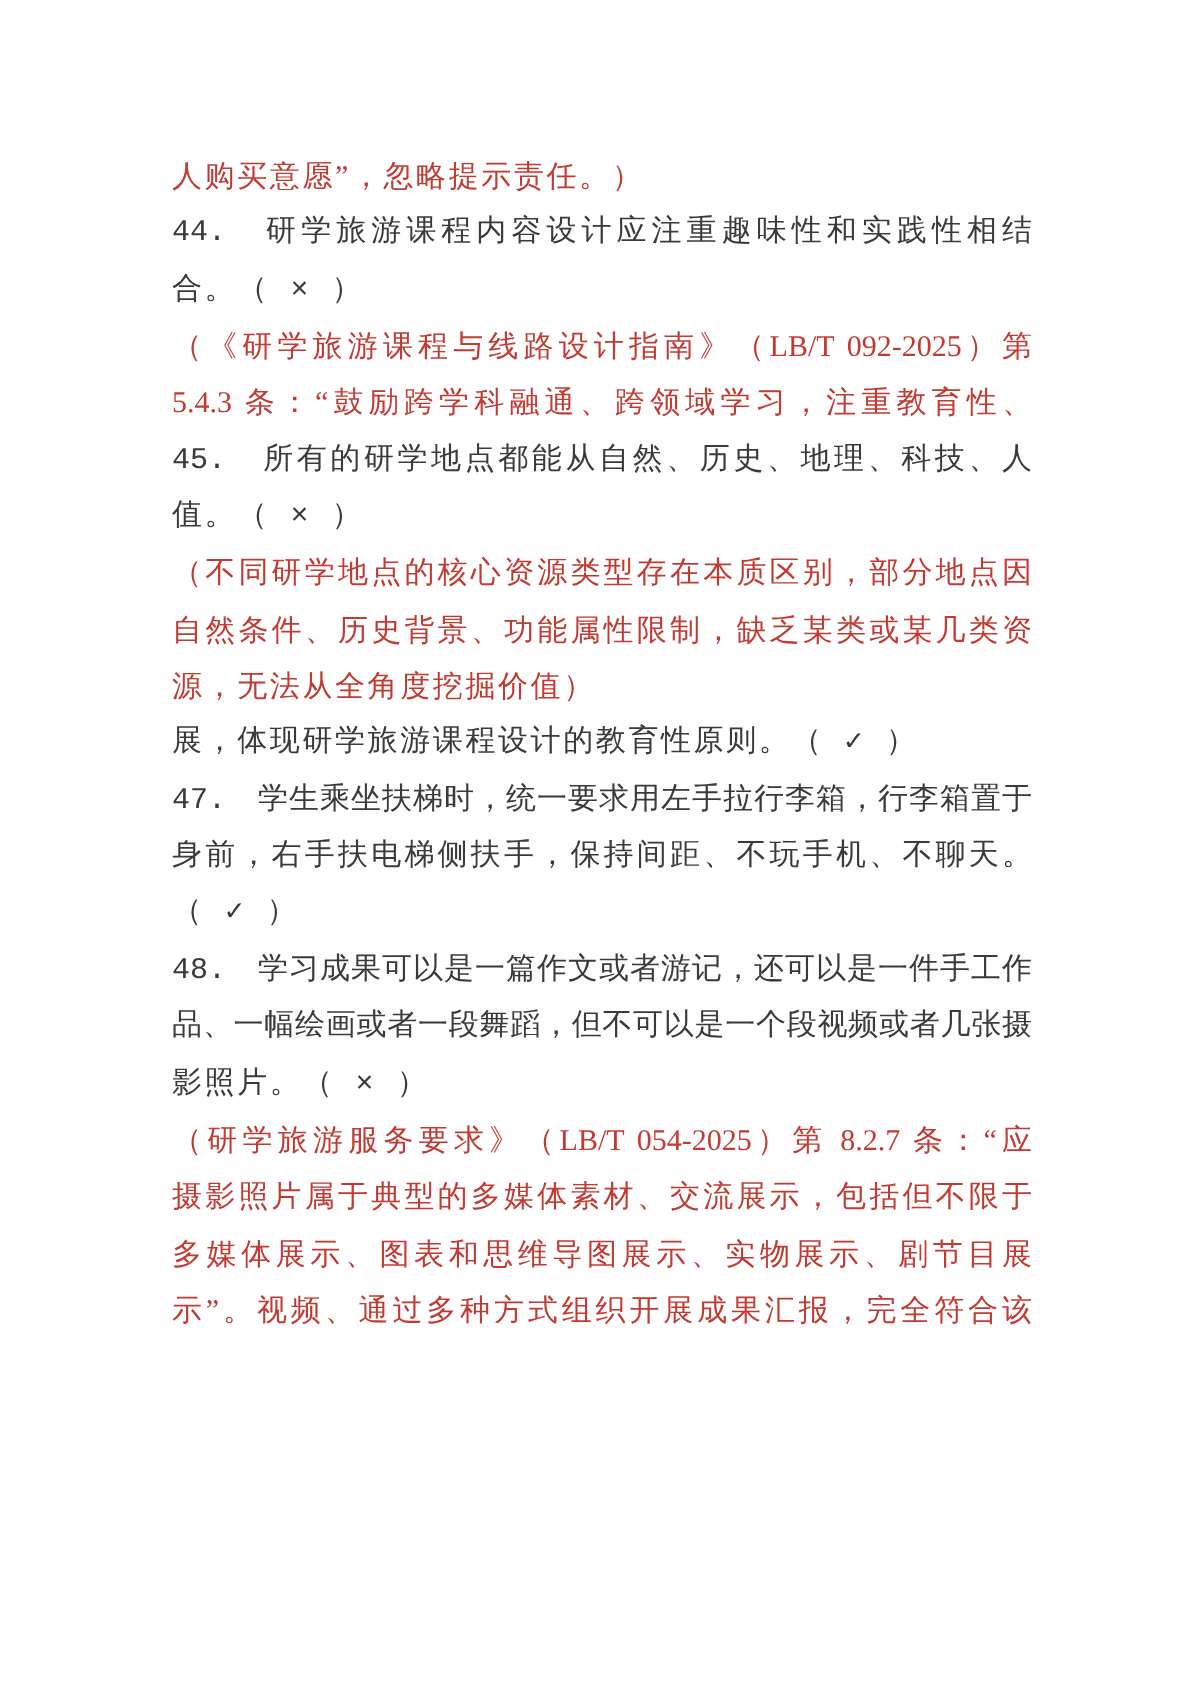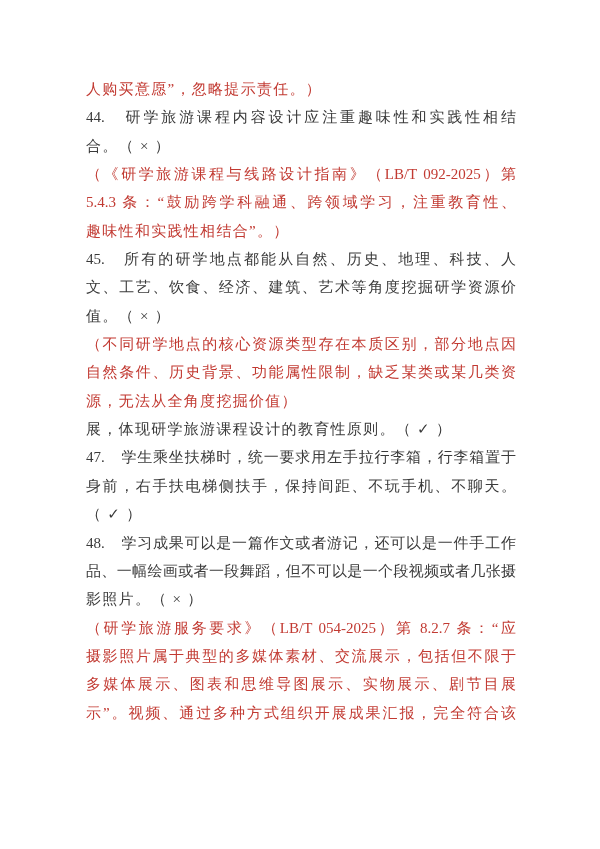--- a/index.html
+++ b/index.html
@@ -20,21 +20,21 @@
     left: 86px;
     top: 75px;
     width: 430px;
   }
   .line {
     height: 28.35px;
     line-height: 28.35px;
     font-size: 15px;
     font-weight: 400;
   }
-  .line.black { color: var(--ink-black, #3a3a3a); }
+  .line.black { color: var(--ink-black, #3a3a3a); font-family: Liberation Mono, monospace; }
   .line.red   { color: var(--ink-red,   #c23a32); }
   .line.left {
     text-align: left;
     white-space: pre;
     letter-spacing: 1.3px;
   }
   .line.justify {
     text-align: justify;
     text-align-last: justify;
     white-space: normal;
@@ -43,23 +43,21 @@
 </head>
 <body>
 
 <div class="page" style="background: rgb(255, 255, 255);">
   <div class="content">
       <div class="line red left">人购买意愿”，忽略提示责任。）</div>
       <div class="line black justify">44.　研学旅游课程内容设计应注重趣味性和实践性相结</div>
       <div class="line black left">合。（ × ）</div>
       <div class="line red justify">（《研学旅游课程与线路设计指南》（LB/T 092-2025）第</div>
       <div class="line red justify">5.4.3 条：“鼓励跨学科融通、跨领域学习，注重教育性、</div>
-      <div class="line red left">趣味性和实践性相结合”。）</div>
       <div class="line black justify">45.　所有的研学地点都能从自然、历史、地理、科技、人</div>
-      <div class="line black justify">文、工艺、饮食、经济、建筑、艺术等角度挖掘研学资源价</div>
       <div class="line black left">值。（ × ）</div>
       <div class="line red justify">（不同研学地点的核心资源类型存在本质区别，部分地点因</div>
       <div class="line red justify">自然条件、历史背景、功能属性限制，缺乏某类或某几类资</div>
       <div class="line red left">源，无法从全角度挖掘价值）</div>
       <div class="line black left">展，体现研学旅游课程设计的教育性原则。（ ✓ ）</div>
       <div class="line black justify">47.　学生乘坐扶梯时，统一要求用左手拉行李箱，行李箱置于</div>
       <div class="line black justify">身前，右手扶电梯侧扶手，保持间距、不玩手机、不聊天。</div>
       <div class="line black left">（ ✓ ）</div>
       <div class="line black justify">48.　学习成果可以是一篇作文或者游记，还可以是一件手工作</div>
       <div class="line black justify">品、一幅绘画或者一段舞蹈，但不可以是一个段视频或者几张摄</div>

